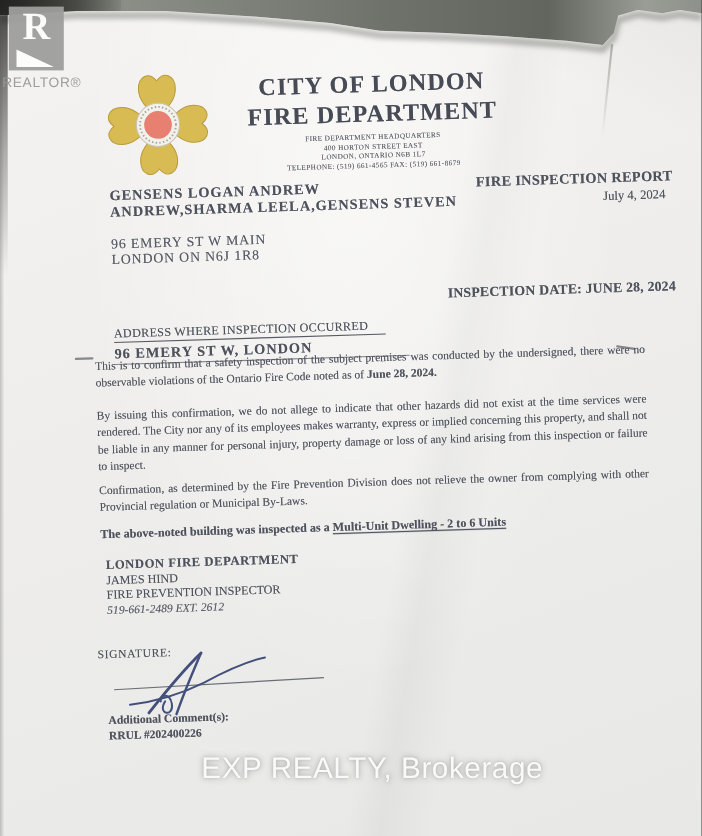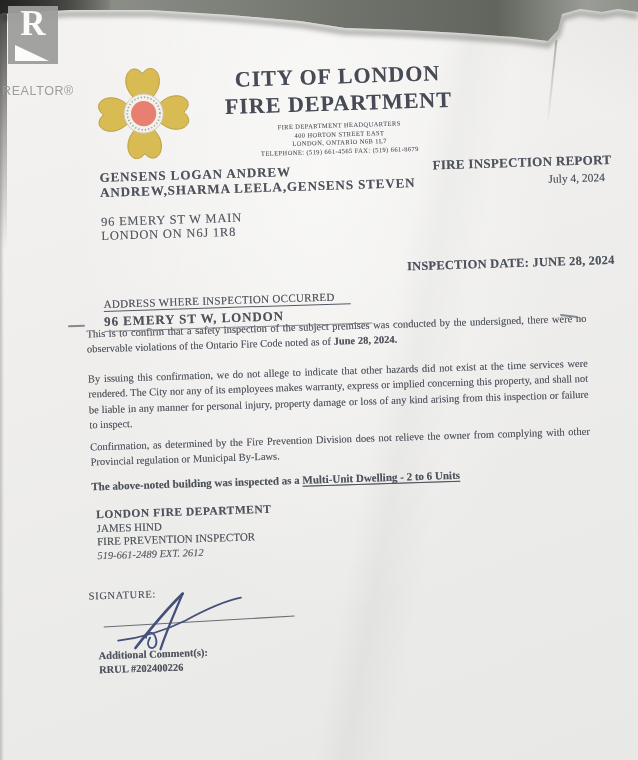--- a/index.html
+++ b/index.html
@@ -69,21 +69,21 @@
   .sig-label{position:absolute;left:70px;top:593px;font-size:10.5px;letter-spacing:0.6px;}
   .sig-art{position:absolute;left:70px;top:592px;}
 
   .comments{position:absolute;left:78px;top:652px;font-weight:bold;font-size:10.5px;line-height:13.5px;}
 
   
   .realtor{position:absolute;left:8px;top:6px;opacity:0.95;font-family:"Liberation Sans",sans-serif;}
   .realtor-box{position:relative;width:50px;height:58px;background:#9e9e9c;}
   .realtor-r{position:absolute;left:0;top:-2px;width:50px;text-align:center;
              font-family:"Liberation Serif",serif;font-weight:bold;font-size:35px;color:#fdfdfb;}
-  .realtor-text{margin-top:20px;margin-left:-6px;font-size:12.5px;letter-spacing:0.6px;color:#98989a;}
+  .realtor-text{margin-top:4px;margin-left:-6px;font-size:12.5px;letter-spacing:0.6px;color:#98989a;}
   .exp-watermark{position:absolute;left:183px;top:683px;font-family:"Liberation Sans",sans-serif;
              font-size:27px;letter-spacing:0.5px;color:rgba(253,253,253,0.95);
              text-shadow:0 0 6px rgba(140,140,140,0.75), 0 0 2px rgba(170,170,170,0.6);}
 </style>
 </head>
 <body>
 
 <div class="stage">
   <div class="corner-dark"></div>
 
@@ -191,13 +191,14 @@
   <div class="realtor">
     <div class="realtor-box">
       <span class="realtor-r">R</span>
       <svg width="50" height="58" style="position:absolute;left:0;top:0">
         <polygon points="7,39 41,55 7,55" fill="#fdfdfb"></polygon>
       </svg>
     </div>
     <div class="realtor-text nowrap">REALTOR®</div>
   </div>
 
+  <div class="exp-watermark nowrap">EXP REALTY, Brokerage</div>
 </div>
 
 </body></html>

